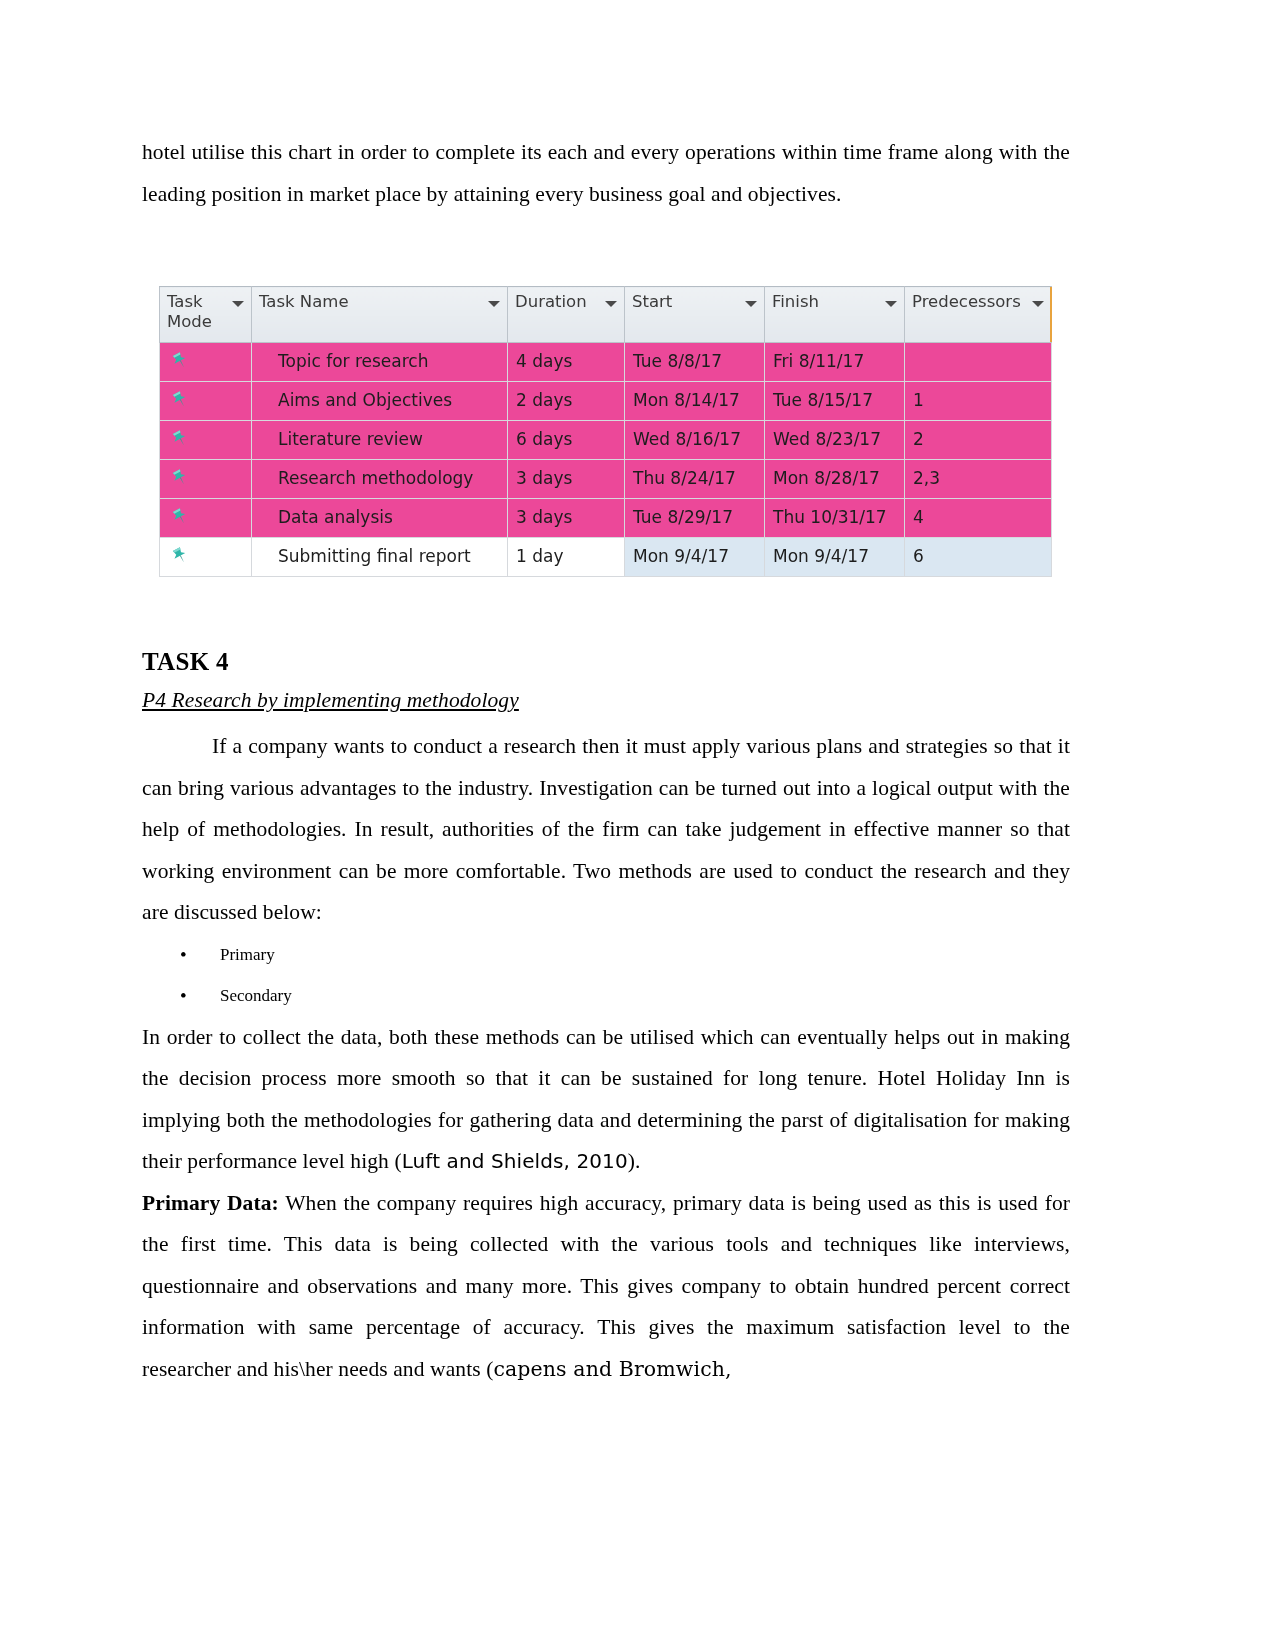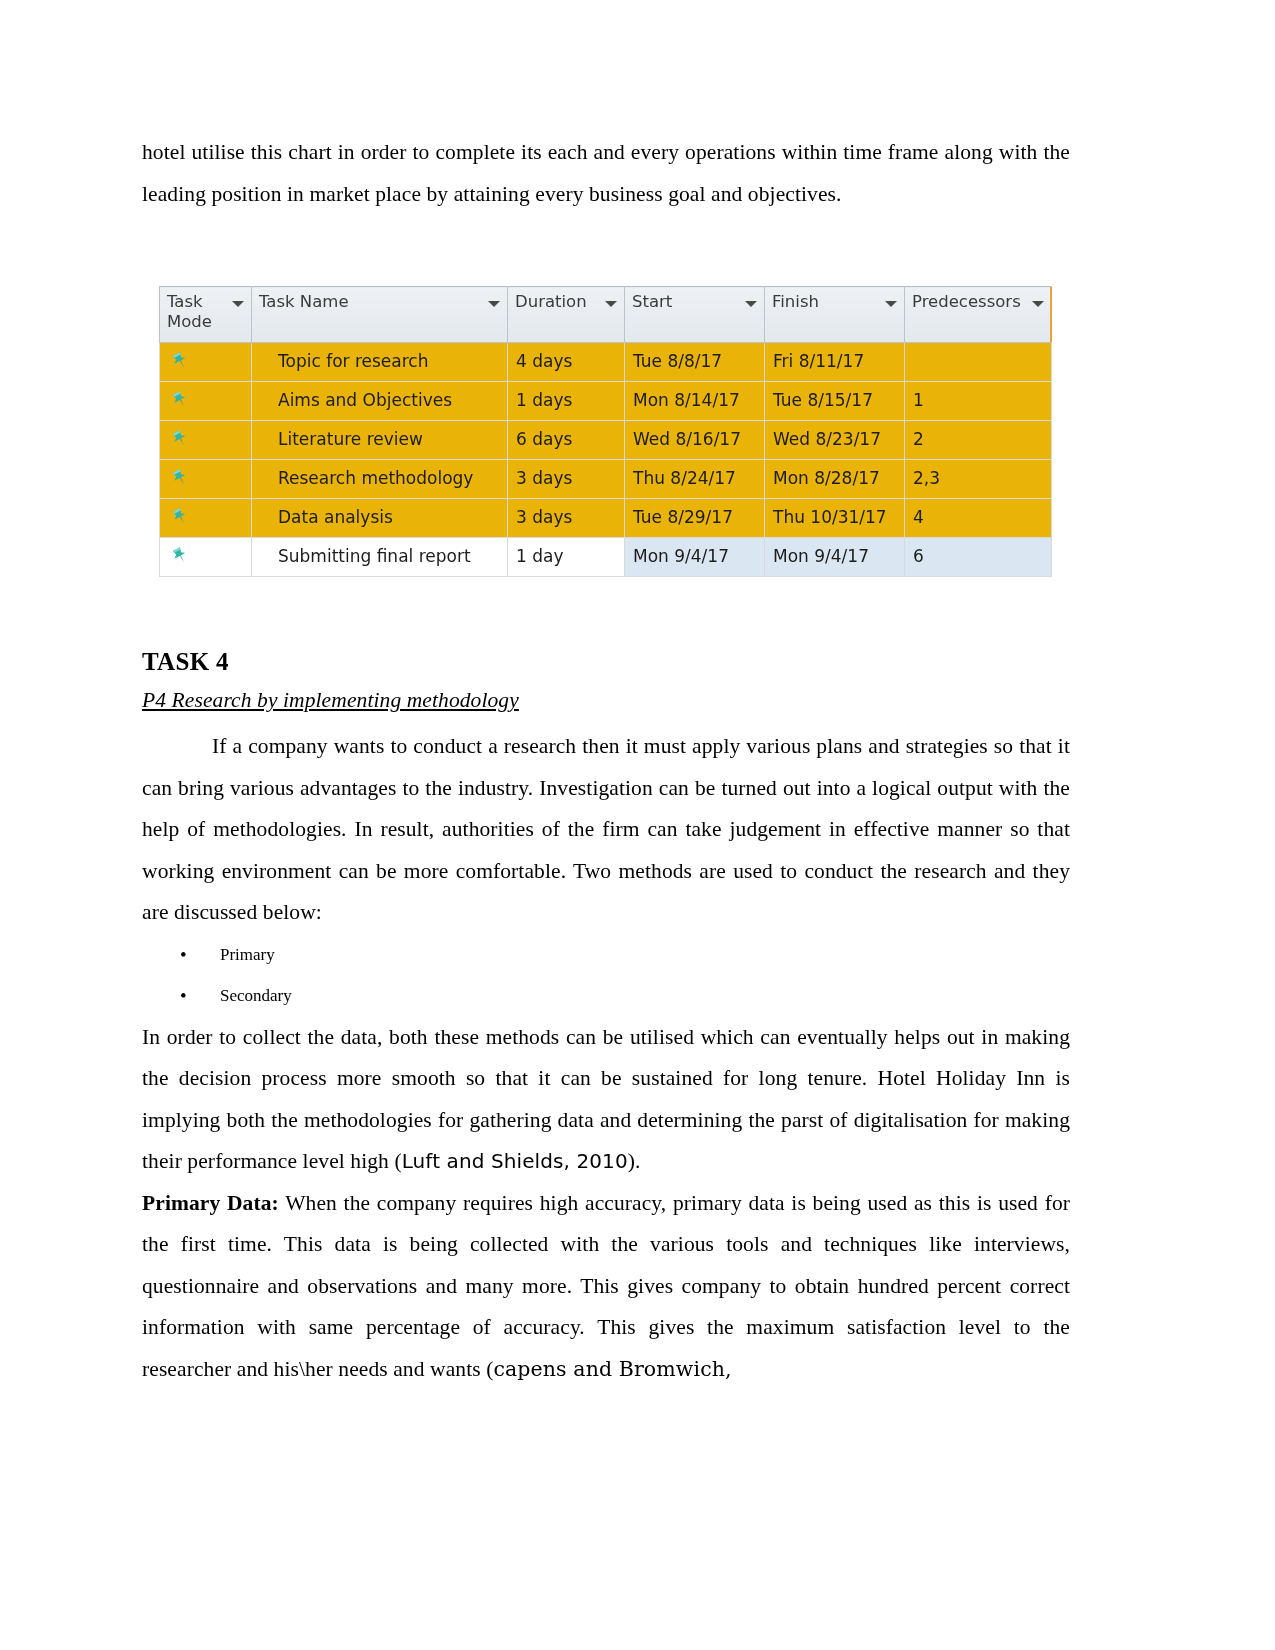--- a/index.html
+++ b/index.html
@@ -139,21 +139,21 @@
     background: #e8a33d;
   }
 
   table.proj tbody td {
     border: 1px solid #d6d9dd;
     font-size: 17px;
     color: #1d1d1d;
     padding: 6px 8px 7px 8px;
     vertical-align: top;
     line-height: 25px;
-    background: #eab308;
+    background: #ec4899;
   }
   table.proj tbody td.taskname { padding-left: 26px; }
   table.proj tbody td.mode {
     text-align: left;
     padding-left: 9px;
     padding-top: 4px;
   }
   table.proj tbody tr.selected td {
     background: #dae7f2;
   }
@@ -229,21 +229,21 @@
           </tr>
           <tr>
             <td class="mode"><span><svg class="pin-icon" viewBox="0 0 22 20" xmlns="http://www.w3.org/2000/svg">
                   <g transform="rotate(-28 11 10)">
                     <path d="M6.5 3.2 L14.5 3.2 L13.2 8.0 L16.6 10.6 L4.4 10.6 L7.8 8.0 Z" fill="#2fb6a9"></path>
                     <path d="M6.5 3.2 L14.5 3.2 L13.9 5.4 L7.1 5.4 Z" fill="#7fd9d0"></path>
                     <path d="M10.5 10.6 L11.5 10.6 L11.1 17.6 L10.9 17.6 Z" fill="#3c9a92"></path>
                   </g>
                 </svg></span></td>
             <td class="taskname">Aims and Objectives</td>
-            <td class="dur">1 days</td>
+            <td class="dur">2 days</td>
             <td>Mon 8/14/17</td>
             <td>Tue 8/15/17</td>
             <td>1</td>
           </tr>
           <tr>
             <td class="mode"><span><svg class="pin-icon" viewBox="0 0 22 20" xmlns="http://www.w3.org/2000/svg">
                   <g transform="rotate(-28 11 10)">
                     <path d="M6.5 3.2 L14.5 3.2 L13.2 8.0 L16.6 10.6 L4.4 10.6 L7.8 8.0 Z" fill="#2fb6a9"></path>
                     <path d="M6.5 3.2 L14.5 3.2 L13.9 5.4 L7.1 5.4 Z" fill="#7fd9d0"></path>
                     <path d="M10.5 10.6 L11.5 10.6 L11.1 17.6 L10.9 17.6 Z" fill="#3c9a92"></path>

